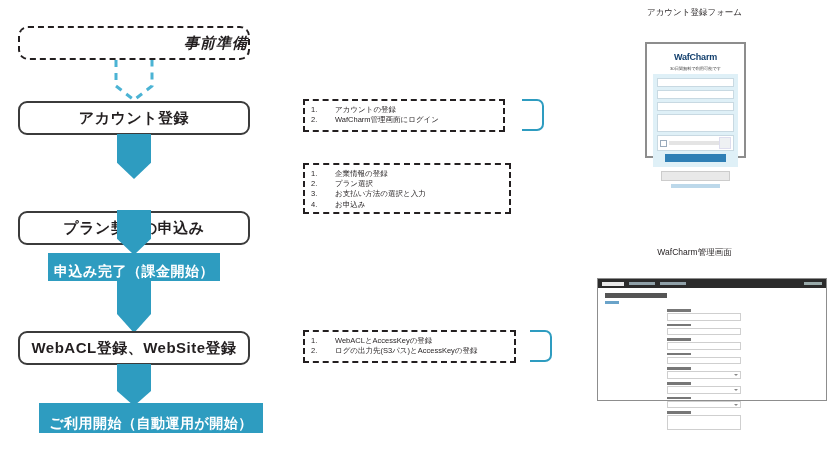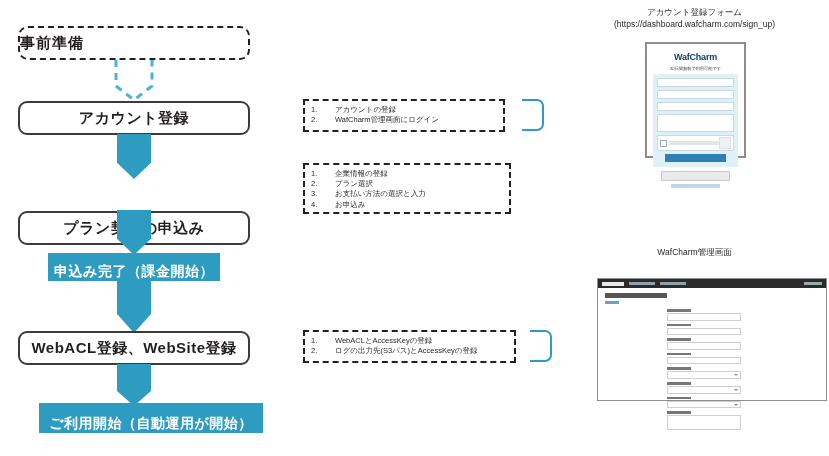--- a/index.html
+++ b/index.html
@@ -11,23 +11,24 @@
     overflow:hidden;
     color:#231f20;
   }
   .abs{position:absolute;}
 
   
   .prep-box{
     left:18px;top:26px;width:232px;height:34px;
     border:2.5px dashed #231f20;
     border-radius:10px;
-    display:flex;align-items:center;justify-content:flex-start;
+    display:flex;align-items:center;justify-content:flex-end;
     font-weight:bold;font-size:15px;letter-spacing:1px;
     box-sizing:border-box;
+    font-style:italic;
   }
   .step-box{
     border:2.2px solid #3b3b3b;
     border-radius:9px;
     background:#fff;
     display:flex;align-items:center;justify-content:center;
     font-weight:bold;font-size:15px;letter-spacing:.5px;
     box-sizing:border-box;
     text-align:right;
   }
@@ -250,21 +251,20 @@
     <li>
       <span class="num">2.</span>
       <span>ログの出力先(S3パス)とAccessKeyの登録</span>
     </li>
   </ol>
 </div>
 <div class="abs bracket bracket-3"></div>
 
 <div class="abs cap cap-1">
   <div>アカウント登録フォーム</div>
-  <div>(https://dashboard.wafcharm.com/sign_up)</div>
 </div>
 
 <div class="abs shot-signup">
   <div class="sf-logo">WafCharm</div>
   <div class="sf-sub">30日間無料で利用可能です</div>
   <div class="sf-panel">
     <div class="sf-input"></div>
     <div class="sf-input"></div>
     <div class="sf-input"></div>
     <div class="sf-note"></div>

